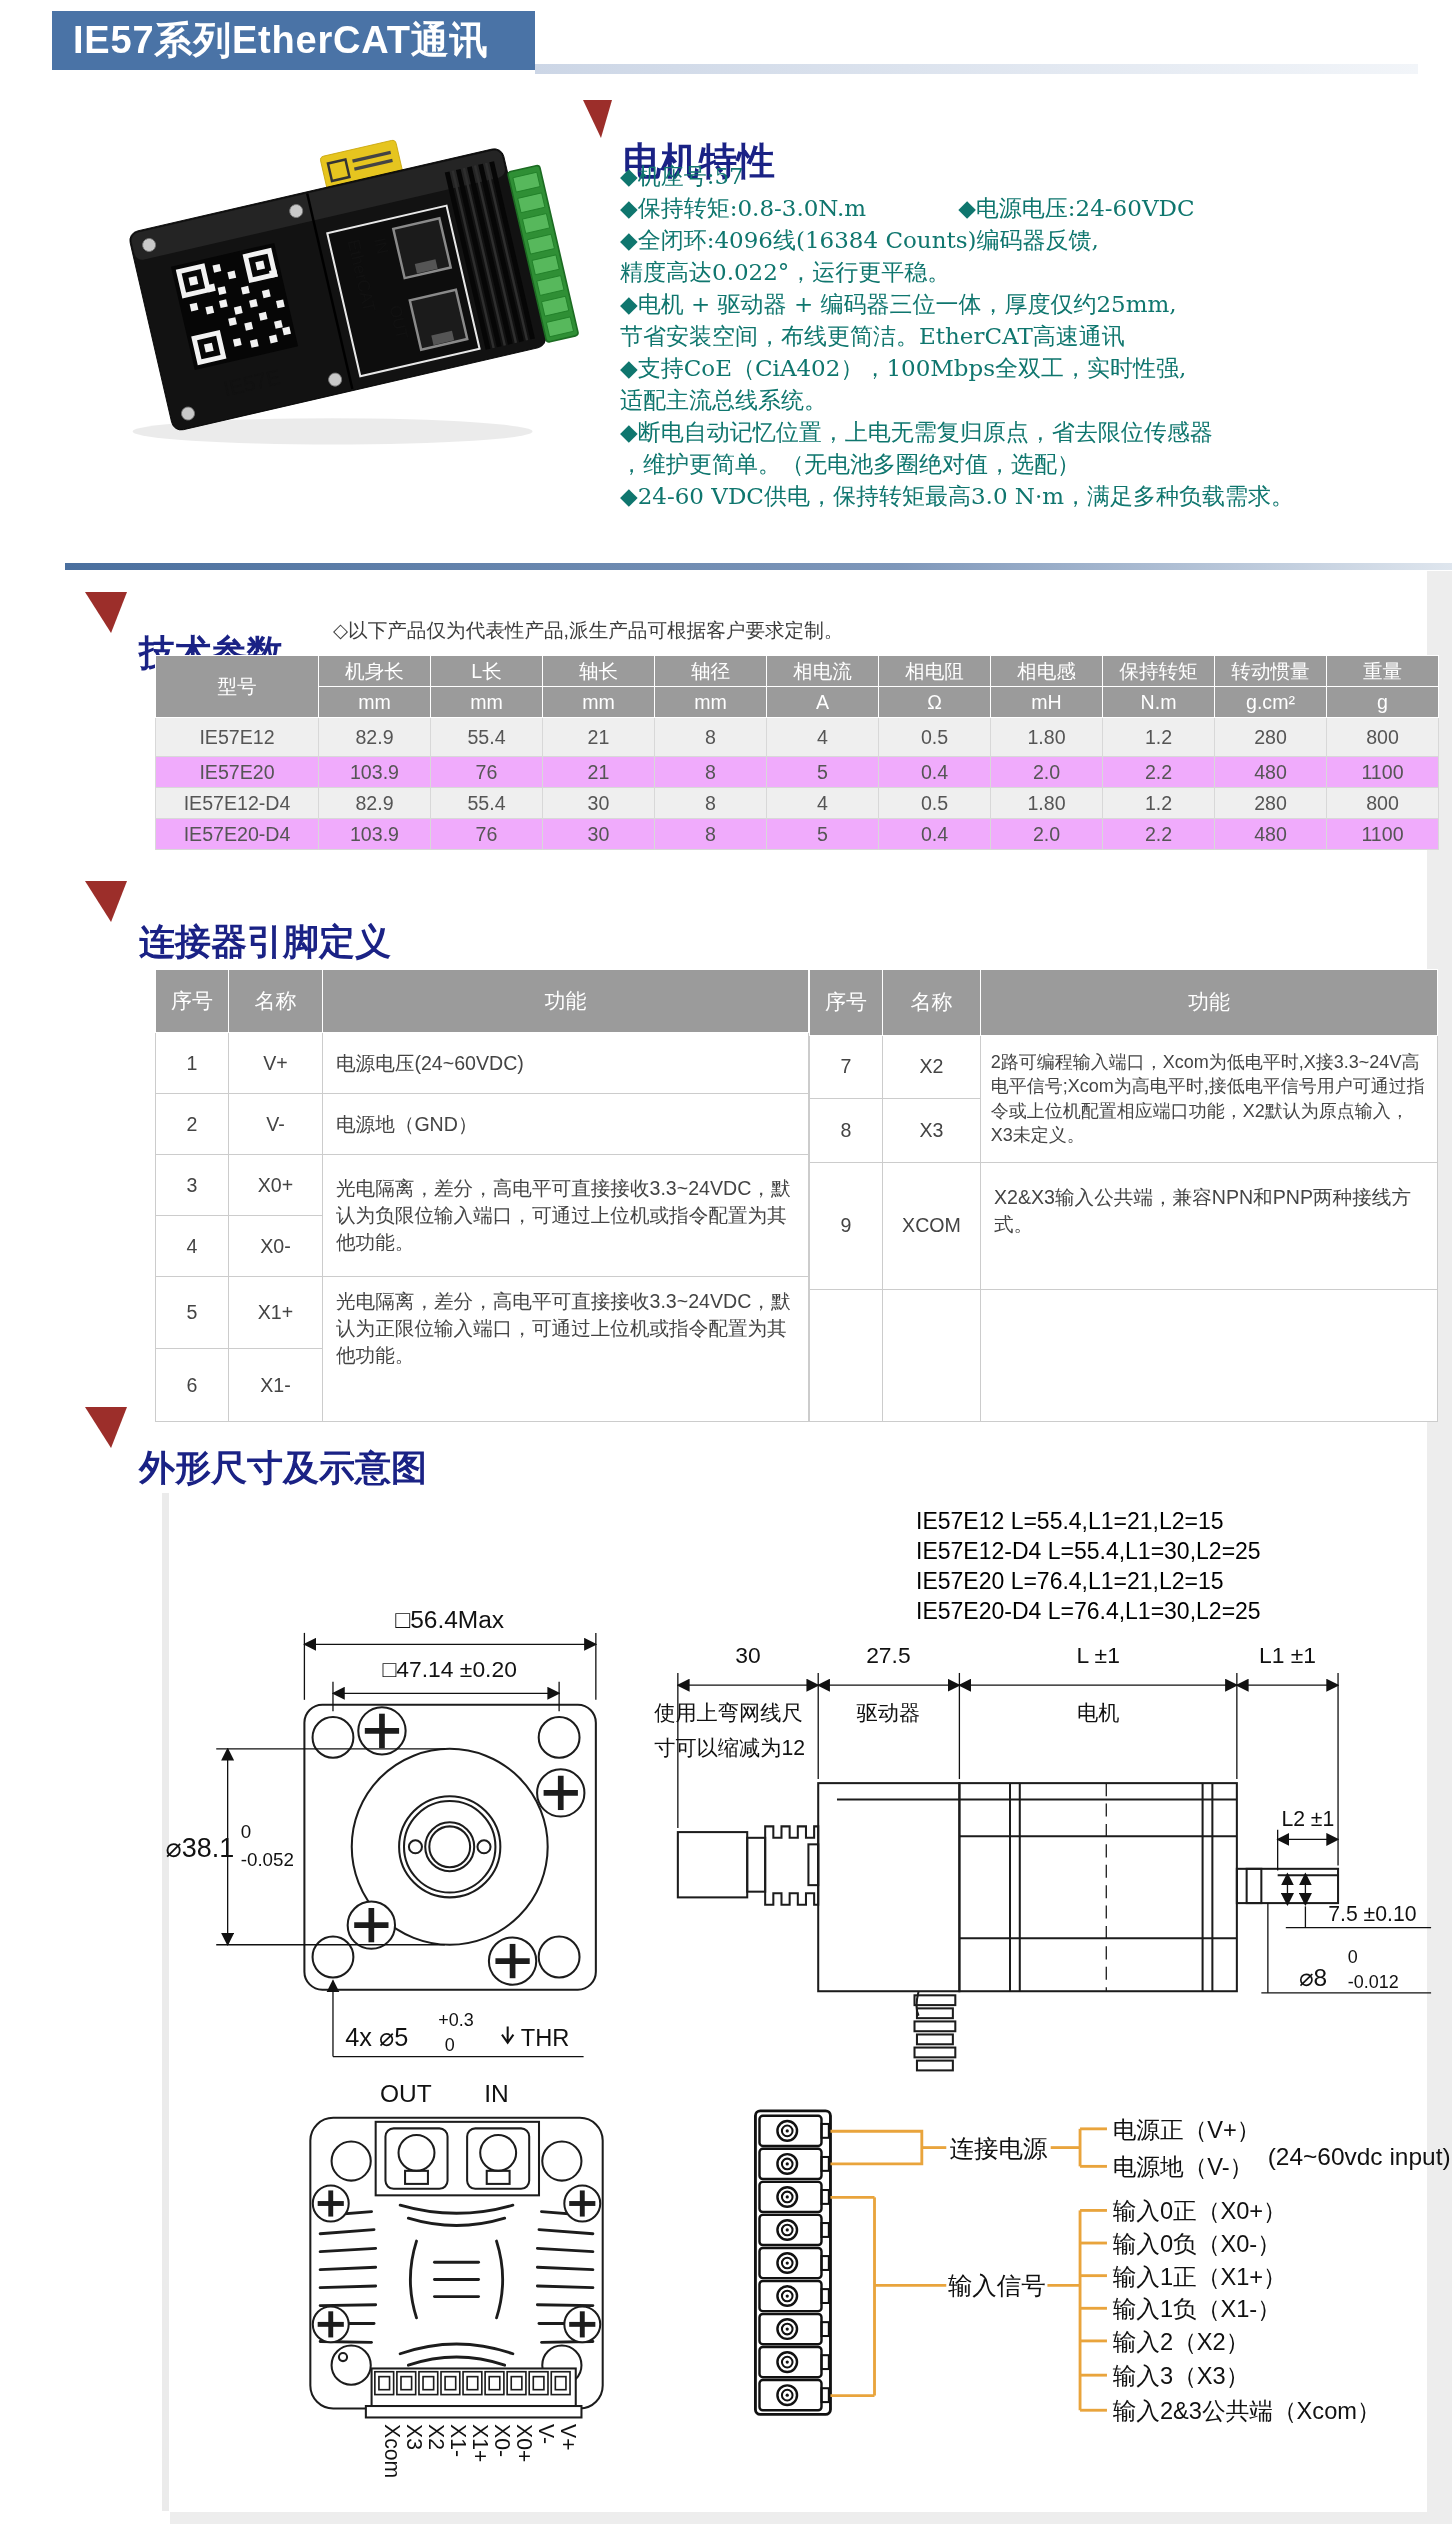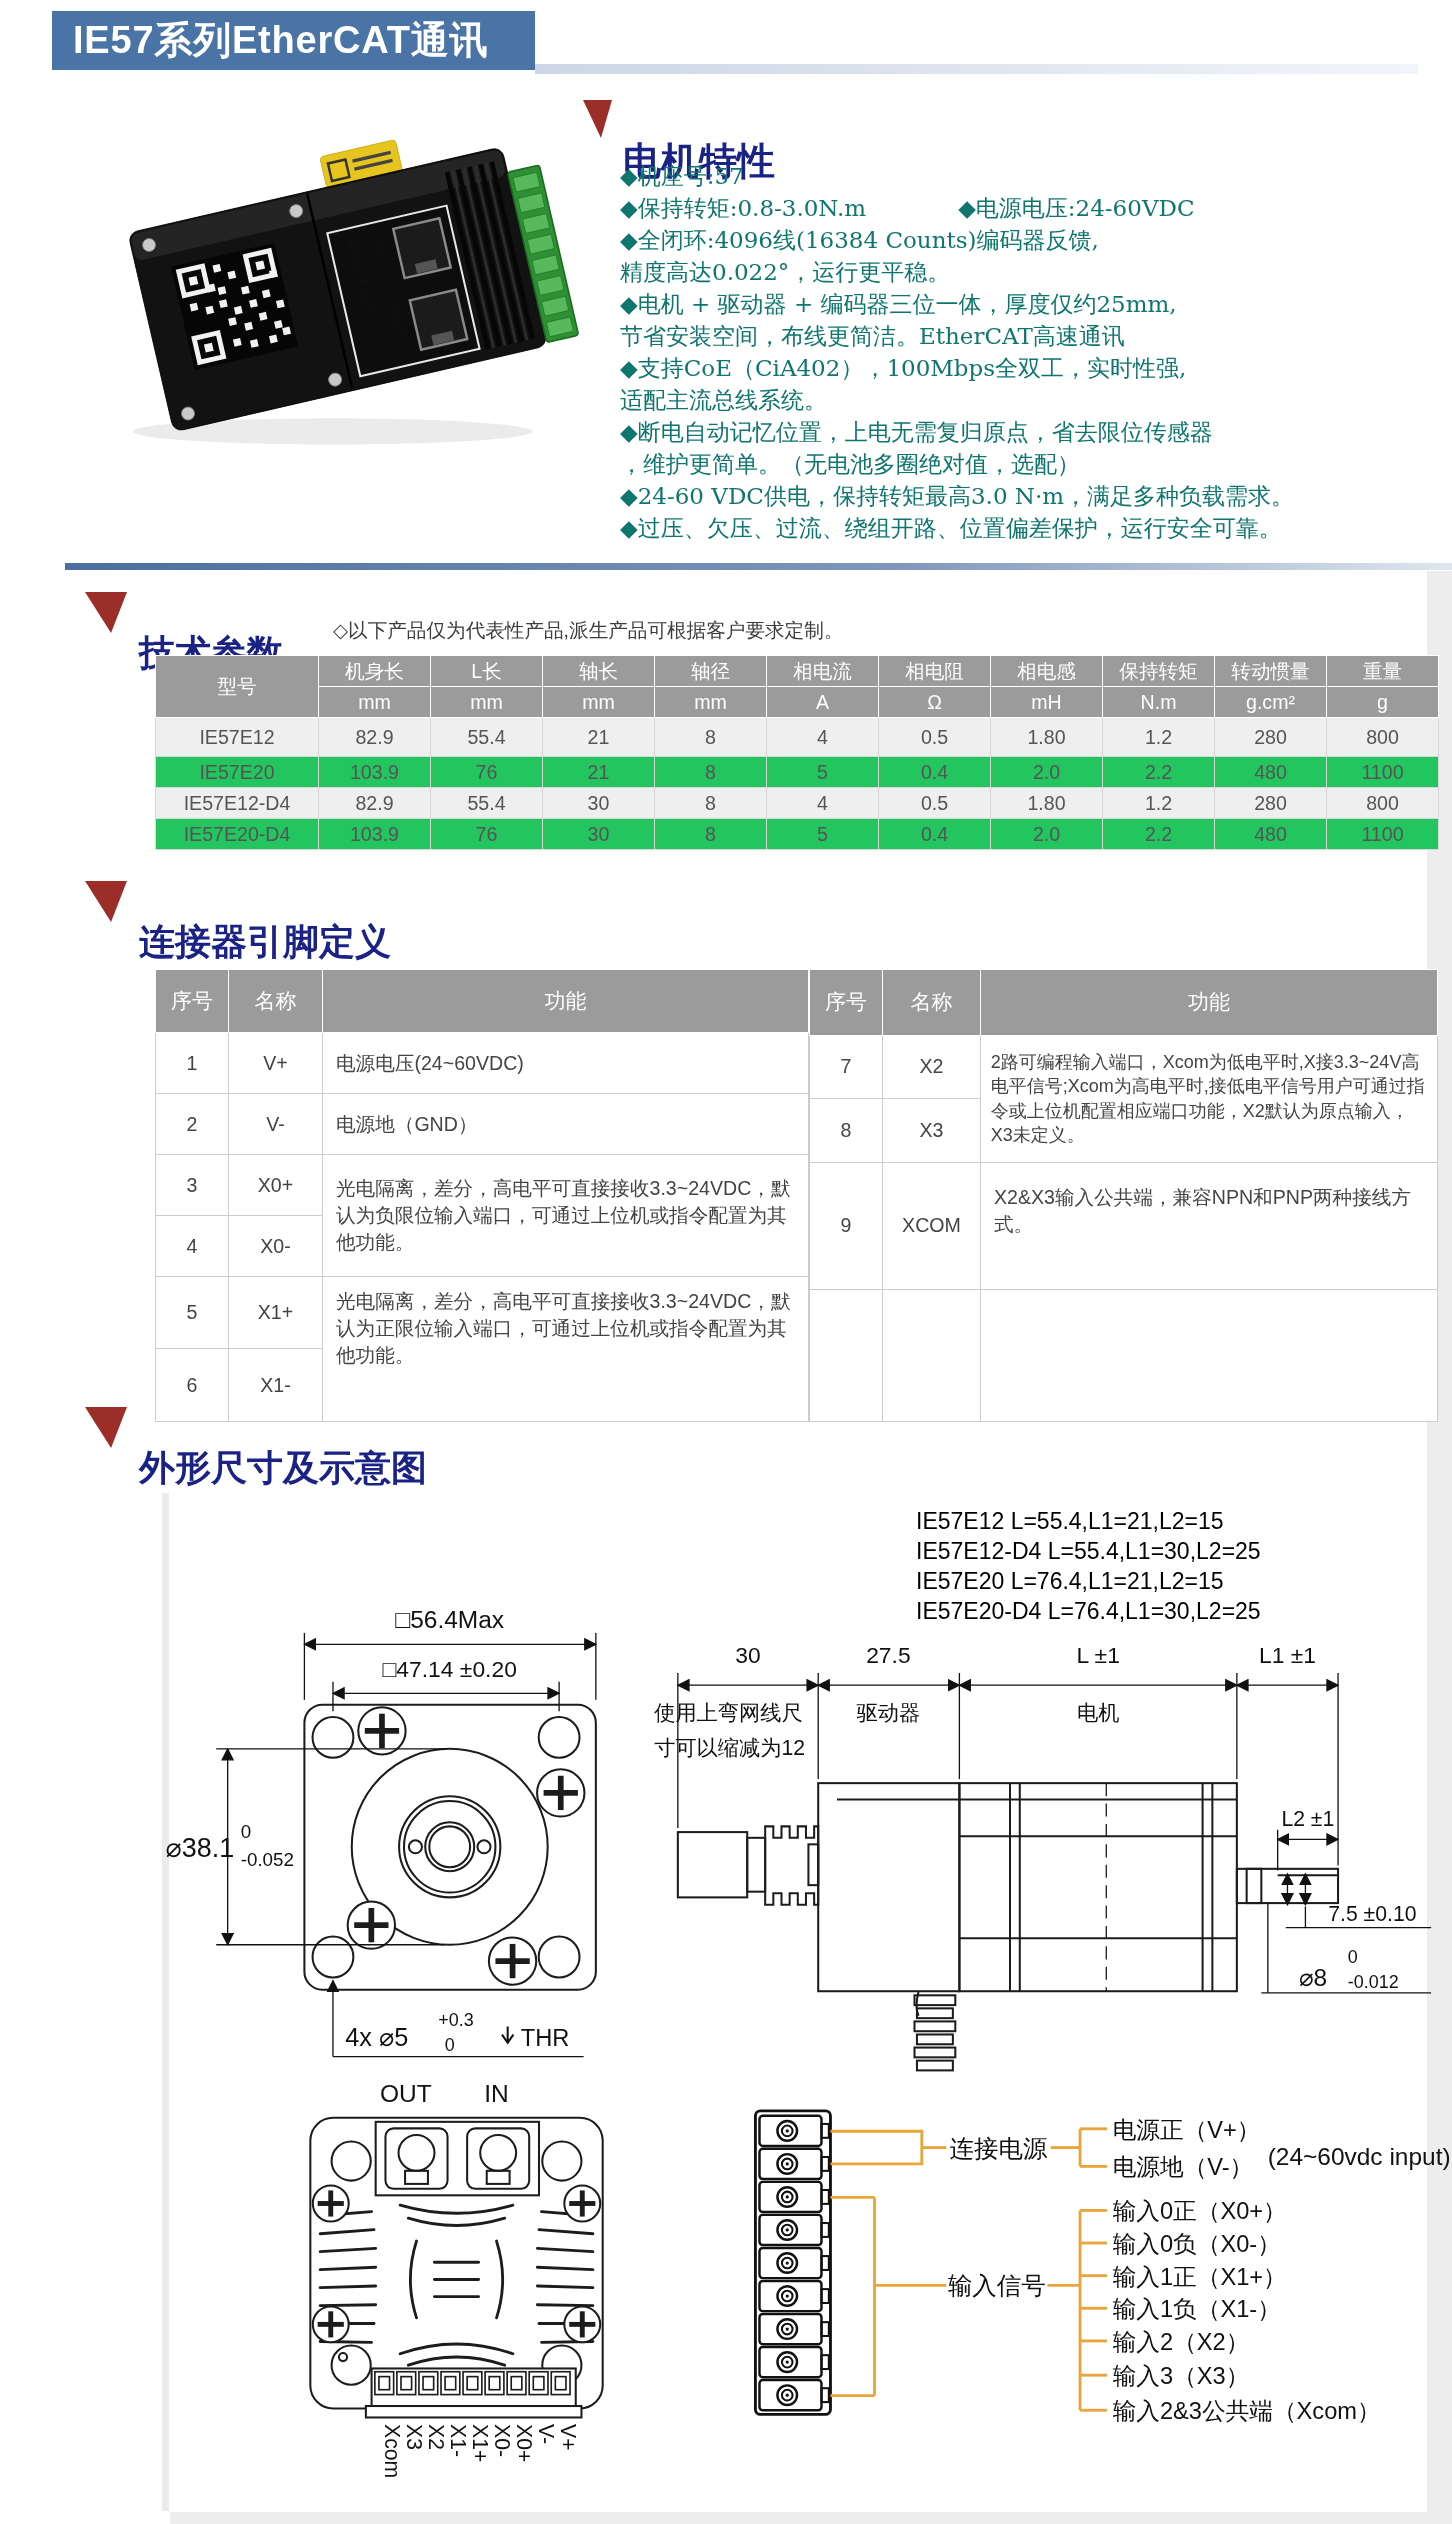--- a/index.html
+++ b/index.html
@@ -15,21 +15,21 @@
   
   .marker{background:#9c2e2a;clip-path:polygon(0 0,100% 0,62% 100%);}
   .sec-title{color:#1a2285;font-weight:bold;font-size:36px;white-space:nowrap;margin-top:40px;}
   
   .bullets{font-family:"DejaVu Serif","Liberation Serif",serif;font-size:23px;line-height:32px;color:#0f766e;white-space:nowrap;}
   .divider{left:65px;top:563px;width:1387px;height:7.3px;background:linear-gradient(to right,#4a6f9e 0%,#7e97ba 60%,#dfe6ee 100%);}
   .spec-note{font-size:19.6px;color:#3d3d3d;}
   
   table.spec{border-collapse:collapse;table-layout:fixed;width:1281px;font-size:19.6px;}
   .spec th{background:#9b9b9b;color:#fff;font-weight:normal;border:1.6px solid #fff;padding:0;}
-  .spec td{border:0.8px solid #d8d8d8;color:#555;text-align:center;padding:0;background:#22c55e;}
+  .spec td{border:0.8px solid #d8d8d8;color:#555;text-align:center;padding:0;background:#f0abfc;}
   .spec tr.alt td{background:#efefef;}
   
   table.pins{border-collapse:collapse;table-layout:fixed;font-size:19.6px;}
   .pins th{background:#9b9b9b;color:#fff;font-weight:normal;border:1.6px solid #fff;font-size:21px;padding:0;}
   .pins td{border:0.8px solid #ccc;color:#444;text-align:center;padding:0;background:#fff;}
   .pins td.func{text-align:left;padding:4.9px 13px;line-height:27px;}
   .pins td.func.tight{font-size:18px;line-height:24.5px;padding:3.3px 9.8px;}
   
   .model-notes{font-size:23px;line-height:30px;color:#000;font-weight:500;white-space:nowrap;}
   svg{display:block;}
@@ -151,21 +151,20 @@
   <div>◆保持转矩:0.8-3.0N.m　　　　◆电源电压:24-60VDC</div>
   <div>◆全闭环:4096线(16384 Counts)编码器反馈,</div>
   <div>精度高达0.022°，运行更平稳。</div>
   <div>◆电机 + 驱动器 + 编码器三位一体，厚度仅约25mm,</div>
   <div>节省安装空间，布线更简洁。EtherCAT高速通讯</div>
   <div>◆支持CoE（CiA402），100Mbps全双工，实时性强,</div>
   <div>适配主流总线系统。</div>
   <div>◆断电自动记忆位置，上电无需复归原点，省去限位传感器</div>
   <div>，维护更简单。（无电池多圈绝对值，选配）</div>
   <div>◆24-60 VDC供电，保持转矩最高3.0 N·m，满足多种负载需求。</div>
-  <div>◆过压、欠压、过流、绕组开路、位置偏差保护，运行安全可靠。</div>
 </div>
 
 <div class="abs divider"></div>
 
 <div class="abs marker" style="left:85px;top:592px;width:42px;height:41px;"></div>
 <div class="abs sec-title" style="left:139px;top:589px;">技术参数</div>
 <div class="abs spec-note" style="left:333px;top:617px;">◇以下产品仅为代表性产品,派生产品可根据客户要求定制。</div>
 
 <div class="abs" style="left:155px;top:655px;">
 <table class="spec">

